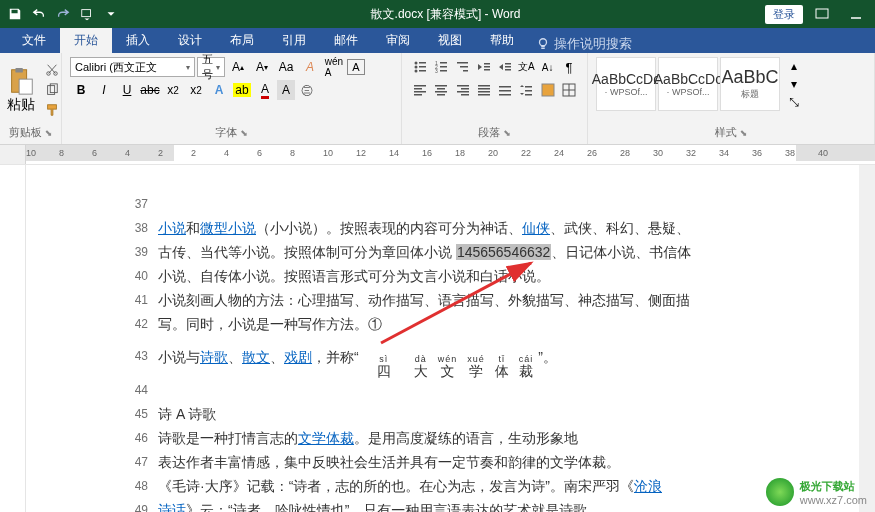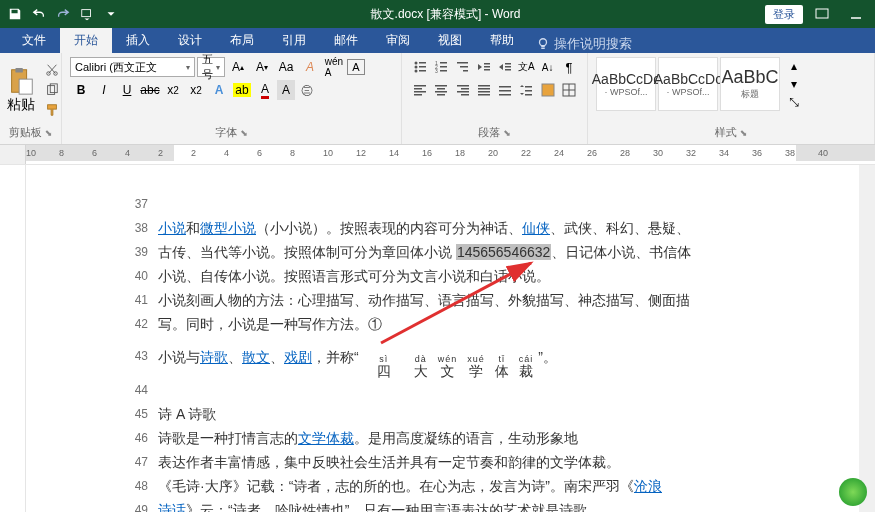--- a/index.html
+++ b/index.html
@@ -451,13 +451,17 @@
             <path d="M0,0 L9,3 L0,6 Z" fill="#e03030"></path>
           </marker>
         </defs>
       <line x1="10" y1="90" x2="160" y2="10" stroke="#e03030" stroke-width="3" marker-end="url(#ah)"></line>
     </svg>
   </div>
 </div>
 
 <div class="watermark">
   <div class="wm-logo"></div>
+  <div>
+    <div style="color:#36a836;font-weight:bold">极光下载站</div>
+    <div>www.xz7.com</div>
+  </div>
 </div>
 
 </body></html>

